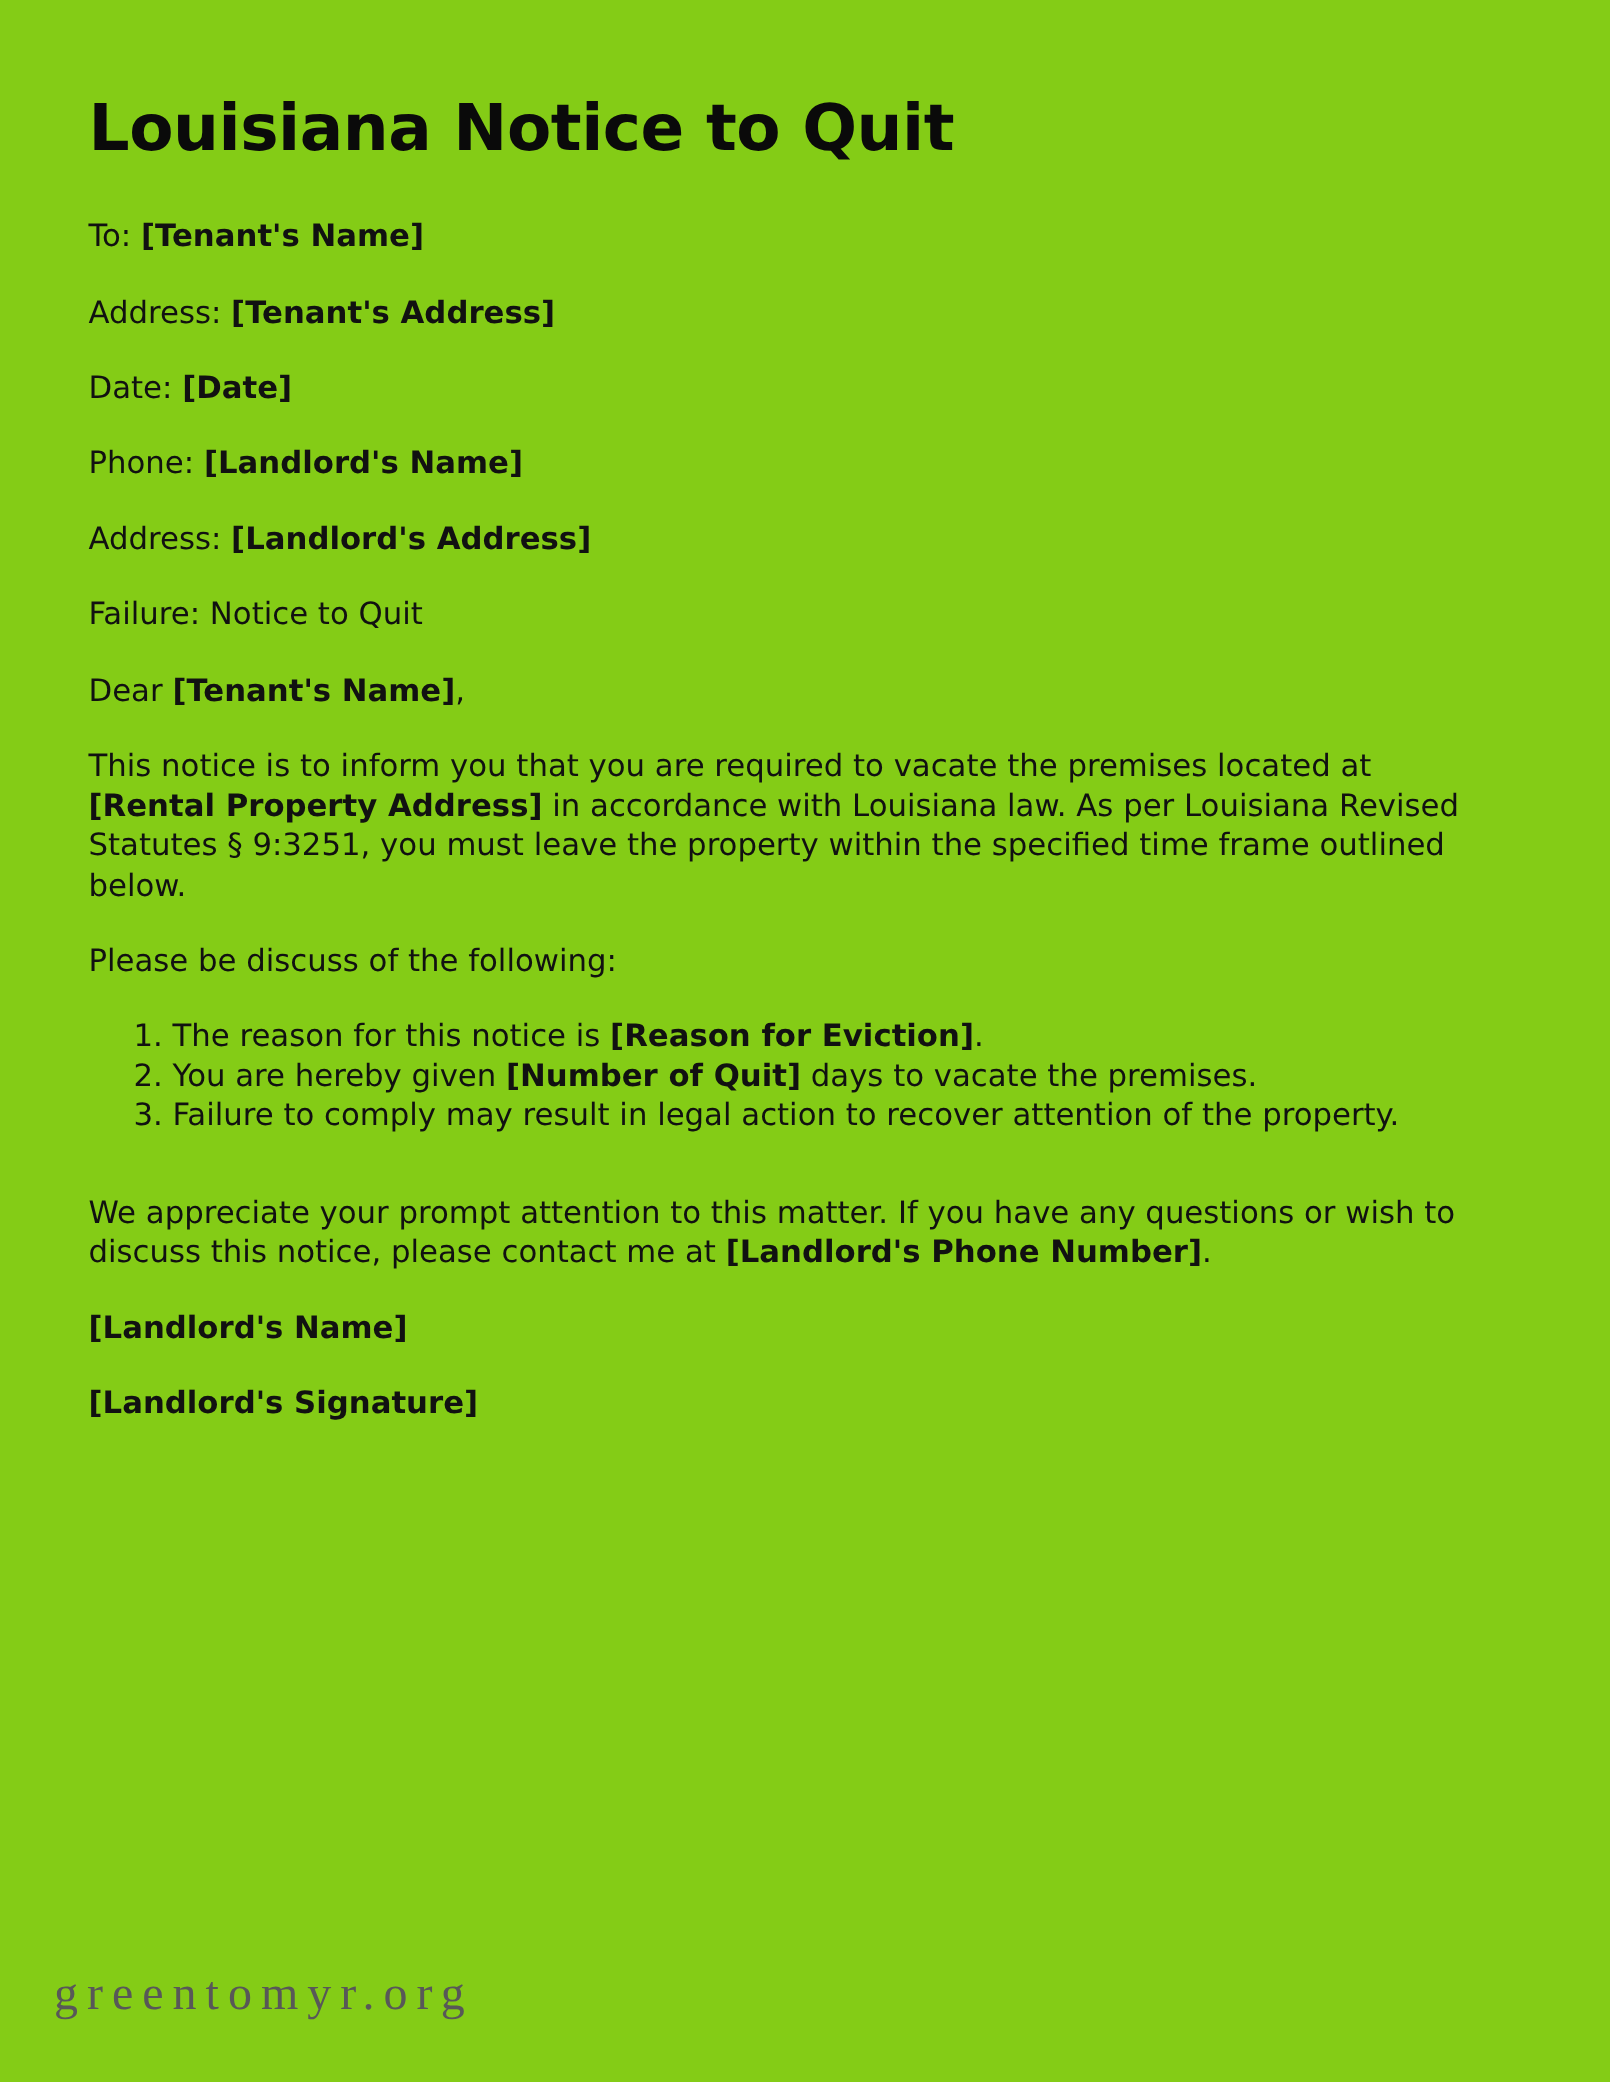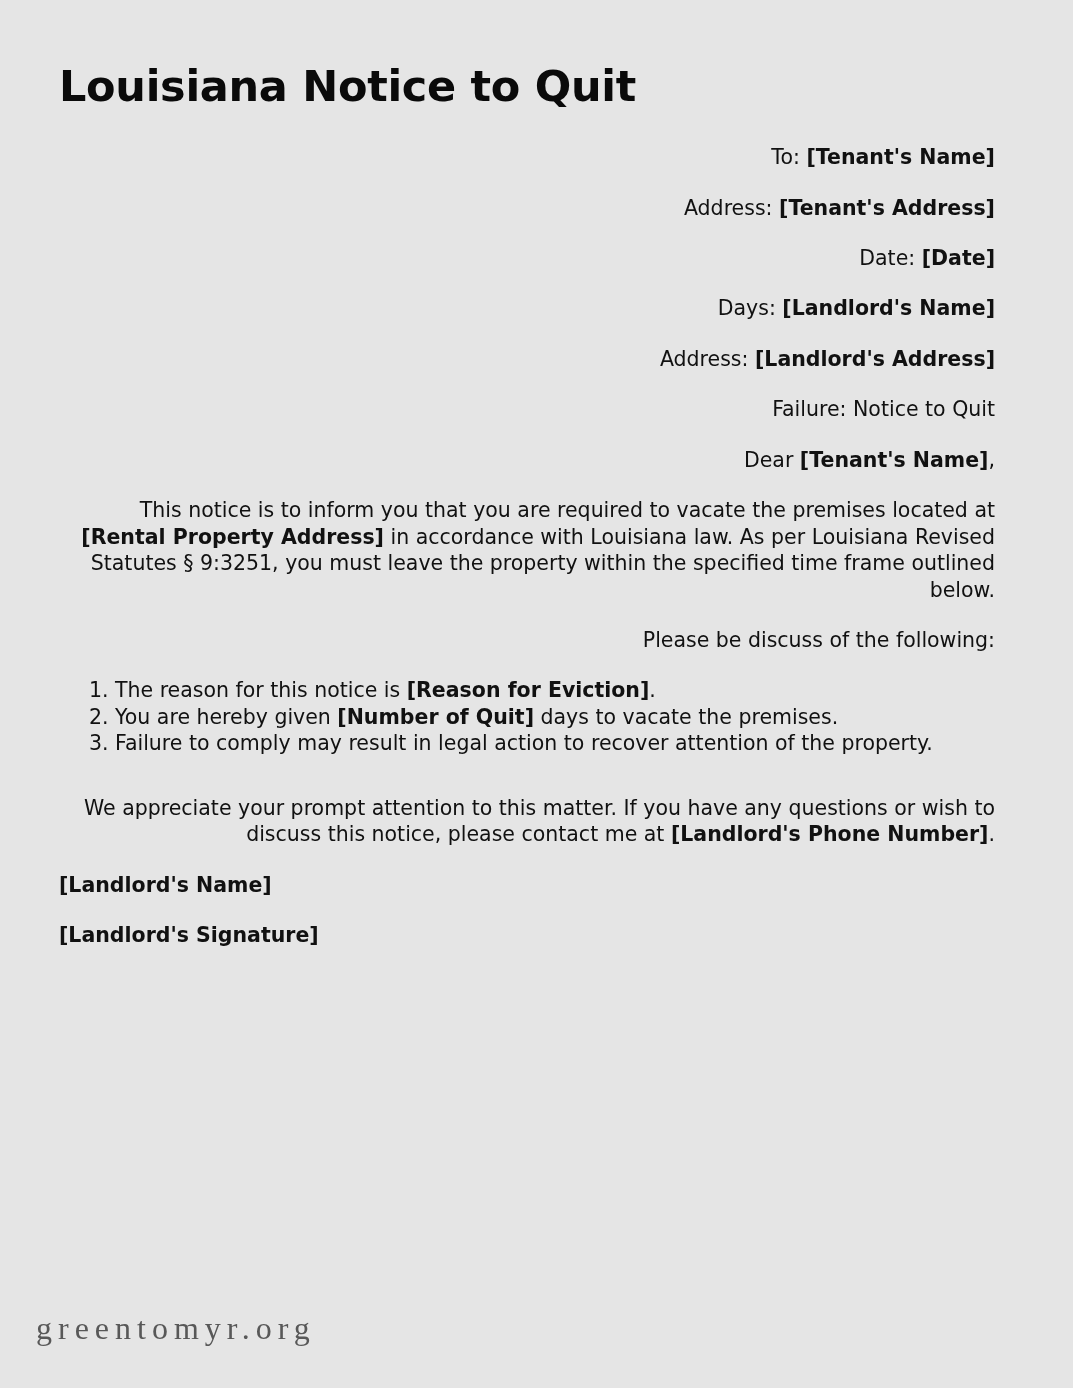--- a/index.html
+++ b/index.html
@@ -15,21 +15,21 @@
     color: #000000;
     overflow: hidden;
   }
 
   .page {
     position: absolute;
     left: 0;
     top: 0;
     width: 1073px;
     height: 1388px;
-    background: #e5e5e5;
+    background: #84cc16;
   }
 
   .doc-body {
     position: absolute;
     left: 59px;
     top: 62px;
     width: 936px;
   }
 
   .doc-title {
@@ -39,21 +39,20 @@
     line-height: 1.12;
     margin: 0 0 34px 0;
     color: #0a0a0a;
   }
 
   p.para {
     font-size: 20.5px;
     line-height: 1.29;
     margin: 0 0 24px 0;
     color: #111111;
-    text-align: right;
   }
 
   .b {
     font-weight: bold;
   }
 
   ol.notice-list {
     margin: 0 0 38px 0;
     padding-left: 56px;
     font-size: 20.5px;
@@ -92,21 +91,21 @@
   <div class="doc-body">
 
     <h1 class="doc-title">Louisiana Notice to Quit</h1>
 
     <p class="para"><span>To:</span> <span class="b">[Tenant's Name]</span></p>
 
     <p class="para"><span>Address:</span> <span class="b">[Tenant's Address]</span></p>
 
     <p class="para"><span>Date:</span> <span class="b">[Date]</span></p>
 
-    <p class="para"><span>Days:</span> <span class="b">[Landlord's Name]</span></p>
+    <p class="para"><span>Phone:</span> <span class="b">[Landlord's Name]</span></p>
 
     <p class="para"><span>Address:</span> <span class="b">[Landlord's Address]</span></p>
 
     <p class="para"><span>Failure:</span> <span>Notice to Quit</span></p>
 
     <p class="para"><span>Dear</span> <span class="b">[Tenant's Name]</span><span>,</span></p>
 
     <p class="para"><span>This notice is to inform you that you are required to vacate the premises located at </span><span class="b">[Rental Property Address]</span><span> in accordance with Louisiana law. As per Louisiana Revised Statutes § 9:3251, you must leave the property within the specified time frame outlined below.</span></p>
 
     <p class="para">Please be discuss of the following:</p>

